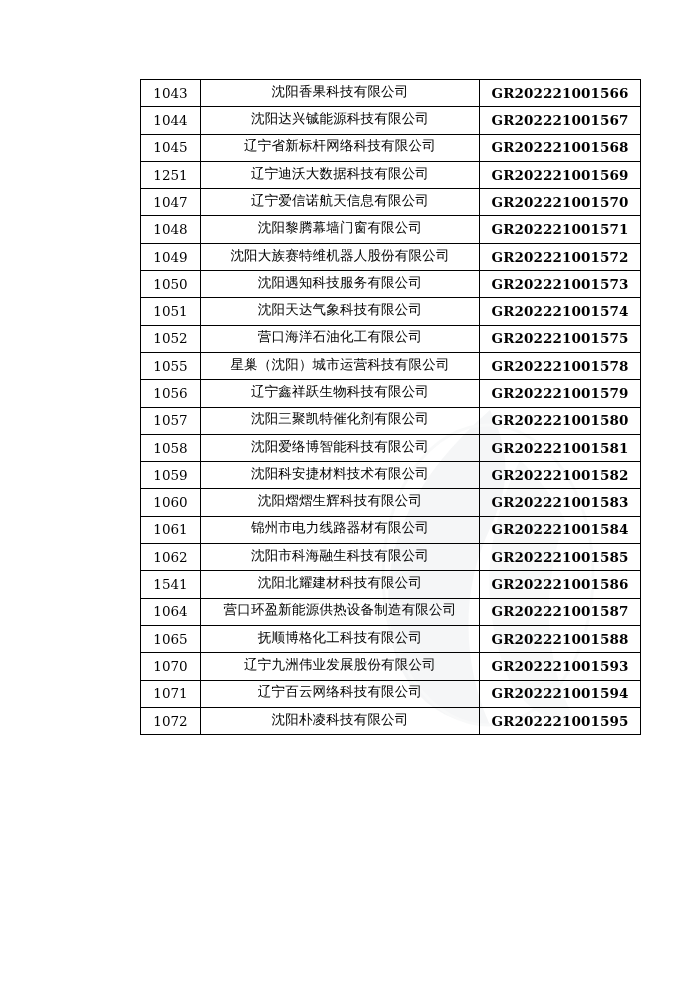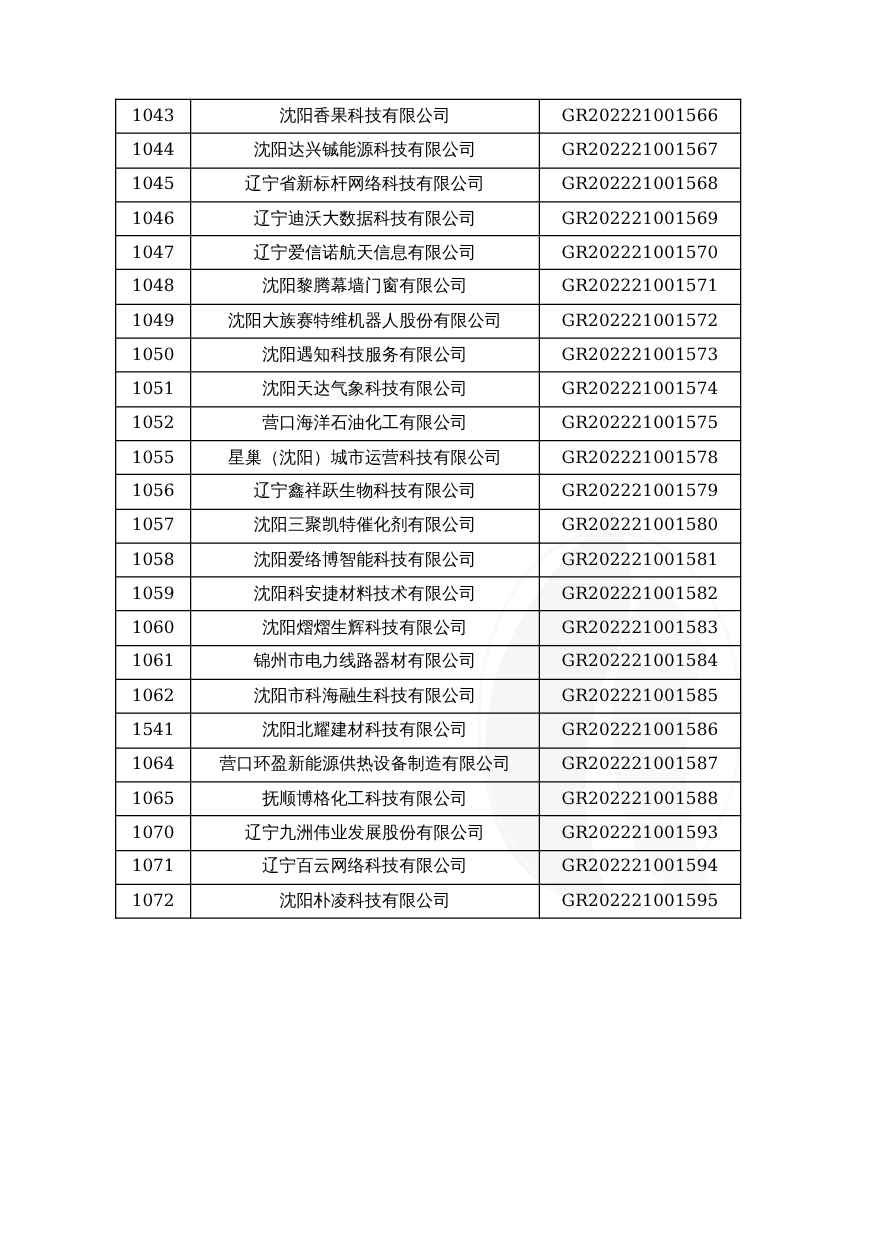--- a/index.html
+++ b/index.html
@@ -41,20 +41,21 @@
     left: 92px;
     top: 79px;
     width: 497px;
     z-index: 2;
   }
 
   table.reg-table {
     border-collapse: collapse;
     width: 497px;
     table-layout: fixed;
+    margin-left: 48px;
   }
 
   table.reg-table td {
     border: 1px solid #000;
     height: 26.3px;
     padding: 0;
     text-align: center;
     vertical-align: middle;
     font-size: 13.5px;
     line-height: 1.1;
@@ -63,30 +64,31 @@
   }
 
   td.col-index {
     width: 59px;
     font-family: "DejaVu Serif", "Liberation Serif", serif;
     font-size: 13.5px;
   }
 
   td.col-name {
     width: 278px;
-    font-family: Liberation Serif, serif;
+    font-family: Liberation Mono, monospace;
     font-size: 13.2px;
     letter-spacing: 0.2px;
   }
 
   td.col-cert {
     width: 160px;
     font-family: "DejaVu Serif", "Liberation Serif", serif;
     font-size: 13.5px;
     letter-spacing: 0.1px;
+    font-weight: bold;
   }
 </style>
 </head>
 <body>
 
 <div class="page">
 
   <div class="watermark">
     <svg viewBox="0 0 230 330" width="230" height="330" xmlns="http://www.w3.org/2000/svg">
       <path d="M120 10 C40 80 10 150 20 230 C28 295 75 325 120 325 C95 270 90 200 115 140 C130 105 150 70 120 10 Z" fill="#9aa3ad"></path>
@@ -107,21 +109,21 @@
           <td class="col-index">1044</td>
           <td class="col-name">沈阳达兴铖能源科技有限公司</td>
           <td class="col-cert">GR202221001567</td>
         </tr>
         <tr>
           <td class="col-index">1045</td>
           <td class="col-name">辽宁省新标杆网络科技有限公司</td>
           <td class="col-cert">GR202221001568</td>
         </tr>
         <tr>
-          <td class="col-index">1046</td>
+          <td class="col-index">1251</td>
           <td class="col-name">辽宁迪沃大数据科技有限公司</td>
           <td class="col-cert">GR202221001569</td>
         </tr>
         <tr>
           <td class="col-index">1047</td>
           <td class="col-name">辽宁爱信诺航天信息有限公司</td>
           <td class="col-cert">GR202221001570</td>
         </tr>
         <tr>
           <td class="col-index">1048</td>

